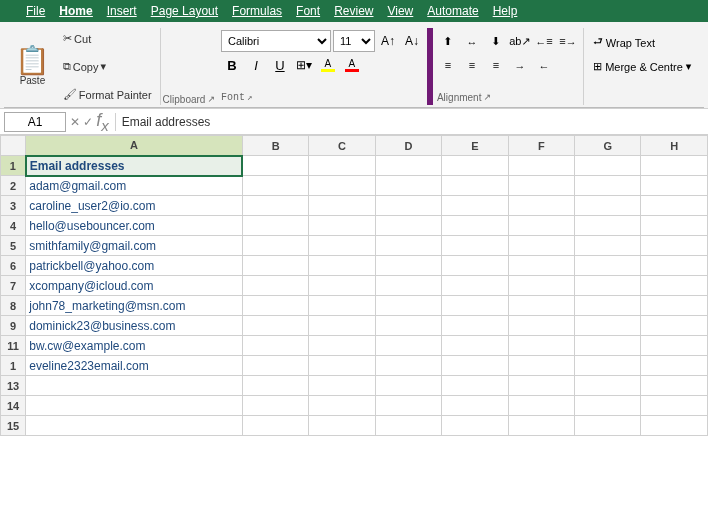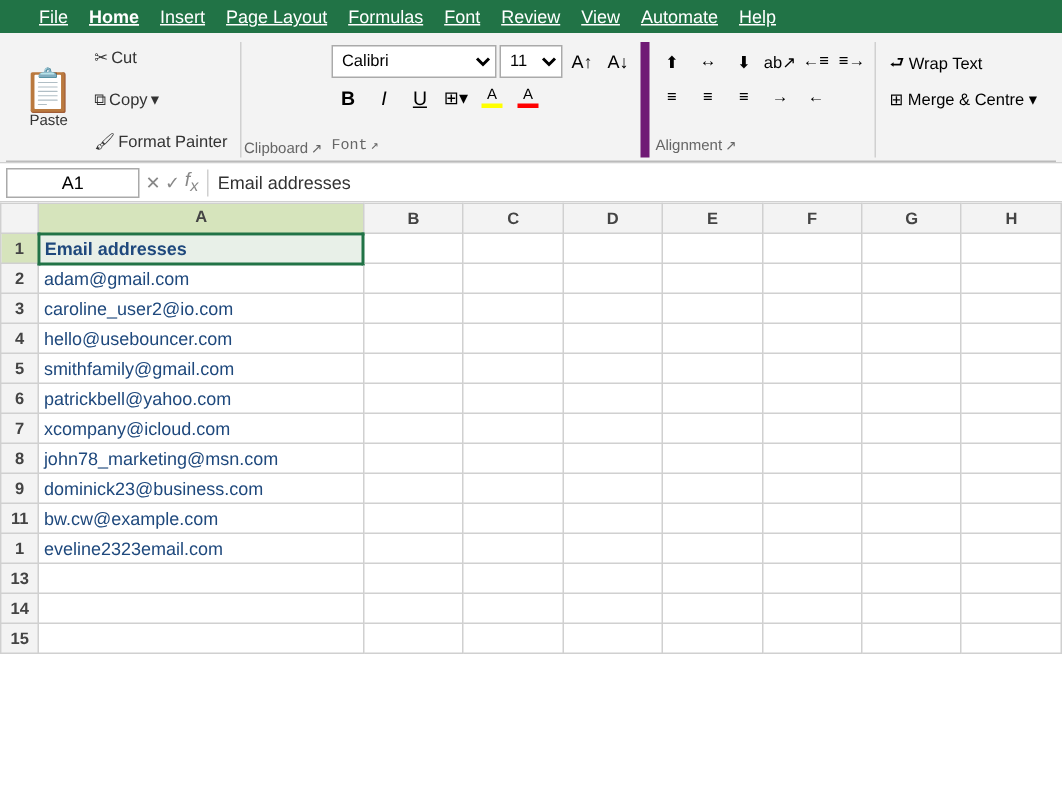--- a/index.html
+++ b/index.html
@@ -188,21 +188,21 @@
     .formula-bar {
       display: flex;
       align-items: center;
       height: 26px;
       border-bottom: 1px solid #d0d0d0;
       background: white;
       padding: 0 4px;
       gap: 4px;
     }
     .cell-ref {
-      width: 89px;
+      width: 62px;
       height: 20px;
       border: 1px solid #aaa;
       font-size: 12px;
       padding: 0 16px;
       text-align: center;
     }
     .formula-icons {
       display: flex;
       align-items: center;
       gap: 3px;
@@ -397,21 +397,21 @@
     </div>
 
   </div>
 </div>
 
 <div class="formula-bar">
   <input type="text" class="cell-ref" value="A1" style="">
   <div class="formula-icons">
     <span style="cursor:pointer;color:#888;">✕</span>
     <span style="cursor:pointer;color:#888;">✓</span>
-    <span style="cursor:pointer;color:#888;font-style:italic;font-size:13px;">f<sub>x</sub></span>
+    <span style="cursor:pointer;color:#888;font-style:italic;font-size:18px;">f<sub>x</sub></span>
   </div>
   <div class="formula-divider"></div>
   <input type="text" class="formula-input" value="Email addresses" style="">
 </div>
 
 <div class="spreadsheet">
   <table>
     <colgroup>
       <col style="width:26px;">
       <col class="col-a">

